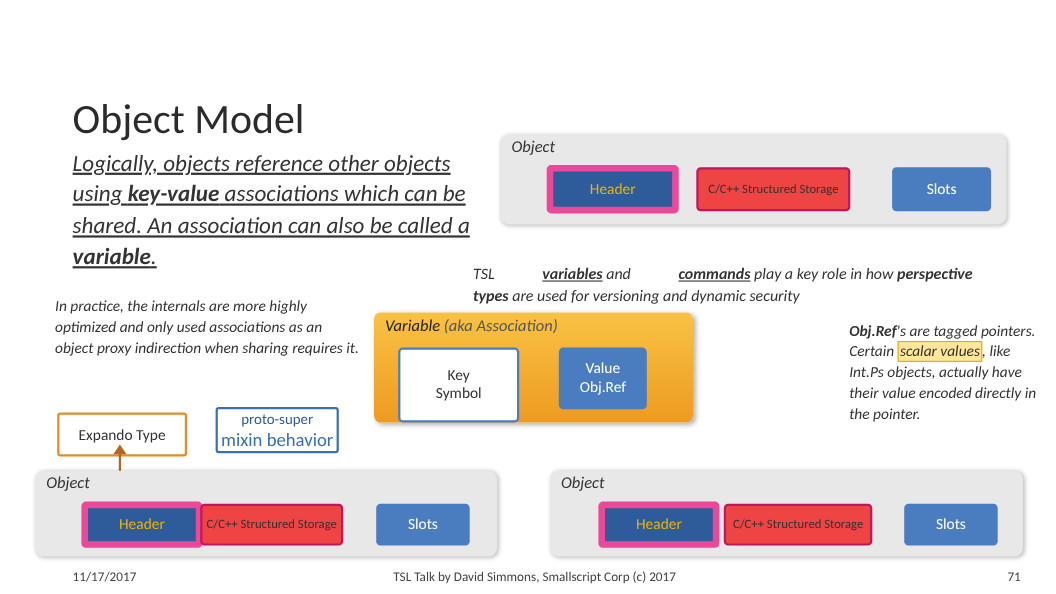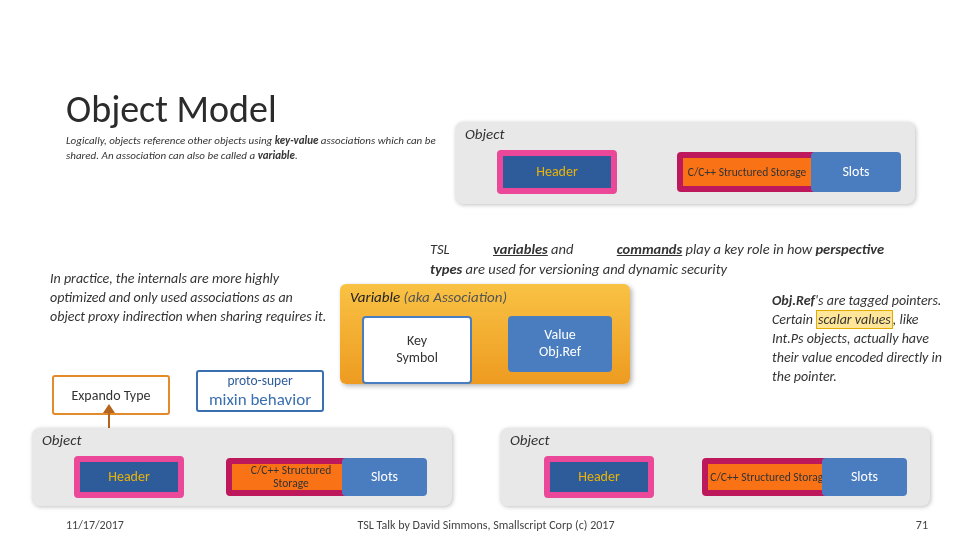--- a/index.html
+++ b/index.html
@@ -1,39 +1,39 @@
 <!DOCTYPE html>
 <html><head>
 <meta charset="utf-8">
 <style>
   * { box-sizing: border-box; margin: 0; padding: 0; }
   html, body { width: 960px; height: 540px; font-family: "Segoe UI", Calibri, sans-serif; background: #fff; color: #333; position: relative; }
   .slide { position: relative; width: 960px; height: 540px; }
 
   .title { position: absolute; left: 66px; top: 86px; font-size: 38px; font-weight: 400; color: #2b2b2b; }
 
-  .para1 { position: absolute; left: 66px; top: 134px; width: 370px; font-size: 11px; font-style: italic; line-height: 1.35; }
+  .para1 { position: absolute; left: 66px; top: 134px; width: 370px; font-size: 21px; font-style: italic; line-height: 1.35; text-decoration: underline; }
   .para1 b { font-style: italic; font-weight: 700; }
 
   .para2 { position: absolute; left: 50px; top: 270px; width: 280px; font-size: 14px; font-style: italic; line-height: 1.35; }
 
   .tsltext { position: absolute; left: 430px; top: 240px; width: 480px; font-size: 14.5px; font-style: italic; line-height: 1.35; }
   .tsltext b { font-weight: 700; }
   .uline { text-decoration: underline; margin-left: 40px; }
 
   .objref-text { position: absolute; left: 772px; top: 292px; width: 170px; font-size: 14px; font-style: italic; line-height: 1.35; }
   .objref-text b { font-weight: 700; }
   .hl { background: #ffe699; border: 1px solid #e2ac00; padding: 0 1px; font-style: italic; }
 
   
   .objbox { position: absolute; background: #e8e8e8; border-radius: 8px; box-shadow: 1px 1px 4px rgba(0,0,0,0.25); }
   .objbox .label { position: absolute; left: 10px; top: 3px; font-size: 15px; font-style: italic; }
   .objpart { position: absolute; border-radius: 4px; display: flex; align-items: center; justify-content: center; font-size: 12px; line-height: 1.1; text-align: center; }
   .header-part { background: #2e5c9a; color: #eab308; border: 6px solid #ec4899; font-size: 14px; margin-left: 24px; }
-  .storage-part { background: #f97316; border: 6px solid #be185d; color: #333; font-size: 11.5px; margin-left: 44px; }
+  .storage-part { background: #ef4444; border: 2px solid #be185d; color: #333; font-size: 11.5px; }
   .slots-part { background: #4a7dc0; color: #fff; font-size: 14px; }
 
   
   .obj-top { left: 455px; top: 122px; width: 460px; height: 82px; }
   .obj-top .header-part { left: 18px; top: 28px; width: 120px; height: 44px; }
   .obj-top .storage-part { left: 178px; top: 30px; width: 140px; height: 40px; }
   .obj-top .slots-part  { left: 356px; top: 30px; width: 90px; height: 40px; }
 
   
   .obj-bl { left: 32px; top: 428px; width: 420px; height: 78px; }
@@ -45,27 +45,27 @@
   .obj-br { left: 500px; top: 428px; width: 430px; height: 78px; }
   .obj-br .header-part { left: 20px; top: 28px; width: 110px; height: 42px; }
   .obj-br .storage-part { left: 158px; top: 30px; width: 135px; height: 38px; }
   .obj-br .slots-part  { left: 322px; top: 30px; width: 85px; height: 38px; }
 
   
   .varbox { position: absolute; left: 340px; top: 284px; width: 290px; height: 100px; background: linear-gradient(#f9c244, #ed9b20); border-radius: 6px; box-shadow: 2px 2px 5px rgba(0,0,0,0.3); }
   .varbox .label { position: absolute; left: 10px; top: 4px; font-size: 15px; font-style: italic; color: #222; }
   .varbox .sub { color: #555; font-style: italic; }
   .keybox { position: absolute; left: 22px; top: 32px; width: 110px; height: 68px; background: #fff; border: 2px solid #4a7dc0; border-radius: 4px; display: flex; flex-direction: column; align-items: center; justify-content: center; font-size: 14px; line-height: 1.2; }
-  .valbox { position: absolute; left: 168px; top: 32px; width: 104px; height: 56px; background: #4a7dc0; color: #fff; border-radius: 4px; display: flex; flex-direction: column; align-items: center; justify-content: center; font-size: 14px; line-height: 1.2; }
+  .valbox { position: absolute; left: 168px; top: 32px; width: 80px; height: 56px; background: #4a7dc0; color: #fff; border-radius: 4px; display: flex; flex-direction: column; align-items: center; justify-content: center; font-size: 14px; line-height: 1.2; }
 
   
   .expando { position: absolute; left: 52px; top: 375px; width: 118px; height: 40px; background: #fff; border: 2px solid #e38b2a; border-radius: 3px; display: flex; align-items: center; justify-content: center; font-size: 14px; }
 
   
-  .proto { position: absolute; left: 196px; top: 370px; width: 128px; height: 42px; background: #fff; border: 2px solid #3a6fb0; border-radius: 3px; display: flex; flex-direction: column; align-items: center; justify-content: center; }
+  .proto { position: absolute; left: 196px; top: 370px; width: 112px; height: 42px; background: #fff; border: 2px solid #3a6fb0; border-radius: 3px; display: flex; flex-direction: column; align-items: center; justify-content: center; }
   .proto .l1 { font-size: 13.5px; color: #2e5c9a; font-weight: 500; }
   .proto .l2 { font-size: 17px; color: #3a6fb0; font-weight: 500; }
 
   
   .arrow-up { position: absolute; left: 108px; top: 412px; width: 2px; height: 40px; background: #b5651d; }
   .arrow-up::before { content: ""; position: absolute; left: -5px; top: -8px; border-left: 6px solid transparent; border-right: 6px solid transparent; border-bottom: 9px solid #b5651d; }
 
   .footer-date { position: absolute; left: 66px; top: 518px; font-size: 12px; color: #444; }
   .footer-center { position: absolute; left: 12px; right: 0; top: 518px; text-align: center; font-size: 12px; color: #444; }
   .footer-page { position: absolute; right: 32px; top: 518px; font-size: 12px; color: #444; }

